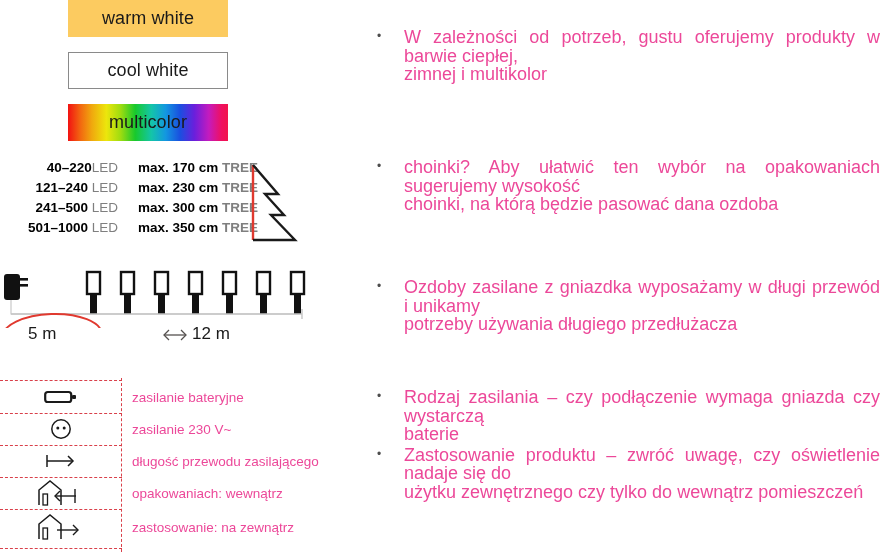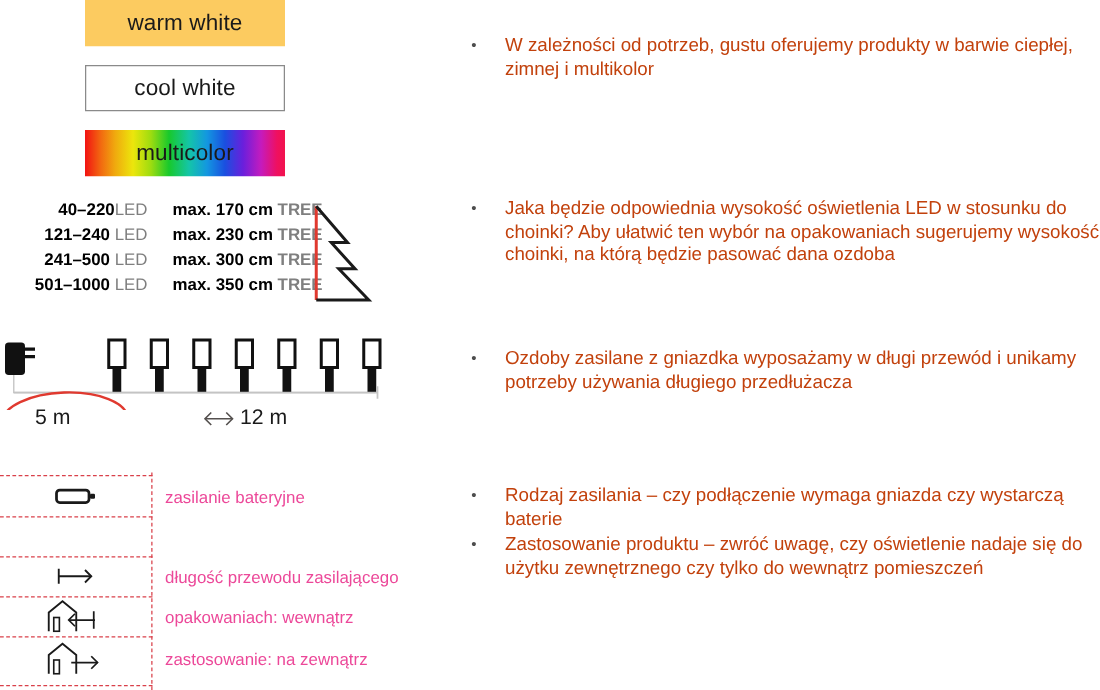--- a/index.html
+++ b/index.html
@@ -180,23 +180,23 @@
   }
   .bullet-group { position: absolute; left: 0; width: 517px; }
   #bullet-group-0 { top: 28px; }
   #bullet-group-1 { top: 158px; }
   #bullet-group-2 { top: 278px; }
   #bullet-group-3 { top: 388px; }
 
   .bullet-item {
     position: relative;
     padding-left: 41px;
-    font-size: 15px;
+    font-size: 18px;
     line-height: 18.5px;
-    color: #c2410c;
+    color: #ec4899;
     text-align: justify;
     text-justify: inter-word;
     margin-bottom: 2px;
   }
   .bullet-item::before {
     content: "\2022";
     position: absolute;
     left: 14px;
     top: -1px;
     font-size: 12px;
@@ -318,20 +318,30 @@
     <div class="legend-row" style="top:3px">
       <div class="legend-icon">
         <svg width="34" height="16" viewBox="0 0 34 16">
           <rect x="1.2" y="3" width="26" height="10" rx="2.6" fill="none" stroke="#1a1a1a" stroke-width="2.2"></rect>
           <rect x="28" y="6" width="4" height="4" rx="1" fill="#1a1a1a"></rect>
         </svg>
       </div>
       <div class="legend-label">zasilanie bateryjne</div>
     </div>
 
+    <div class="legend-row" style="top:35px">
+      <div class="legend-icon">
+        <svg width="24" height="24" viewBox="0 0 24 24">
+          <circle cx="12" cy="12" r="9.2" fill="none" stroke="#1a1a1a" stroke-width="1.5"></circle>
+          <circle cx="8.8" cy="11" r="1.5" fill="#1a1a1a"></circle>
+          <circle cx="15.2" cy="11" r="1.5" fill="#1a1a1a"></circle>
+        </svg>
+      </div>
+      <div class="legend-label">zasilanie 230 V~</div>
+    </div>
 
     <div class="legend-row" style="top:67px">
       <div class="legend-icon">
         <svg width="34" height="16" viewBox="0 0 34 16">
           <line x1="3" y1="2" x2="3" y2="14" stroke="#1a1a1a" stroke-width="1.5"></line>
           <line x1="3" y1="8" x2="29" y2="8" stroke="#1a1a1a" stroke-width="1.5"></line>
           <polyline points="24,3 29,8 24,13" fill="none" stroke="#1a1a1a" stroke-width="1.5"></polyline>
         </svg>
       </div>
       <div class="legend-label">długość przewodu zasilającego</div>
@@ -368,21 +378,20 @@
 
   <div class="bullet-group" id="bullet-group-0">
     <div class="bullet-item">
       <span>W zależności od potrzeb, gustu oferujemy produkty w barwie ciepłej,</span>
       <span>zimnej i multikolor</span>
     </div>
   </div>
 
   <div class="bullet-group" id="bullet-group-1">
     <div class="bullet-item">
-      <span>Jaka będzie odpowiednia wysokość oświetlenia LED w stosunku do</span>
       <span>choinki? Aby ułatwić ten wybór na opakowaniach sugerujemy wysokość</span>
       <span>choinki, na którą będzie pasować dana ozdoba</span>
     </div>
   </div>
 
   <div class="bullet-group" id="bullet-group-2">
     <div class="bullet-item">
       <span>Ozdoby zasilane z gniazdka wyposażamy w długi przewód i unikamy</span>
       <span>potrzeby używania długiego przedłużacza</span>
     </div>

